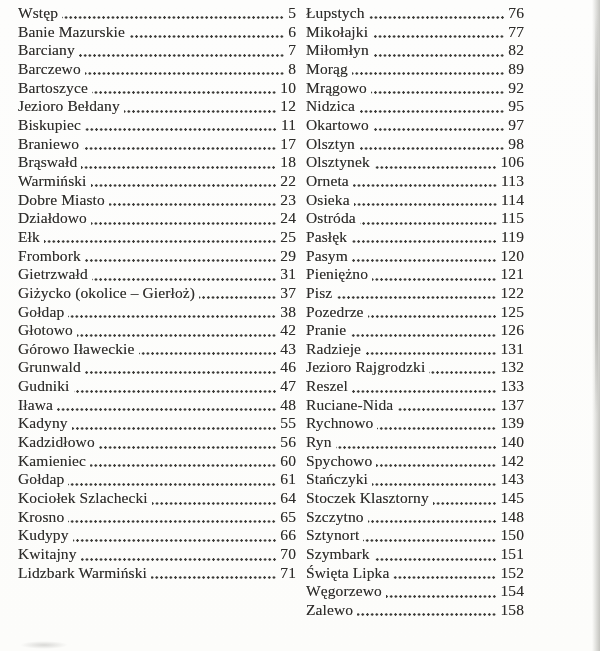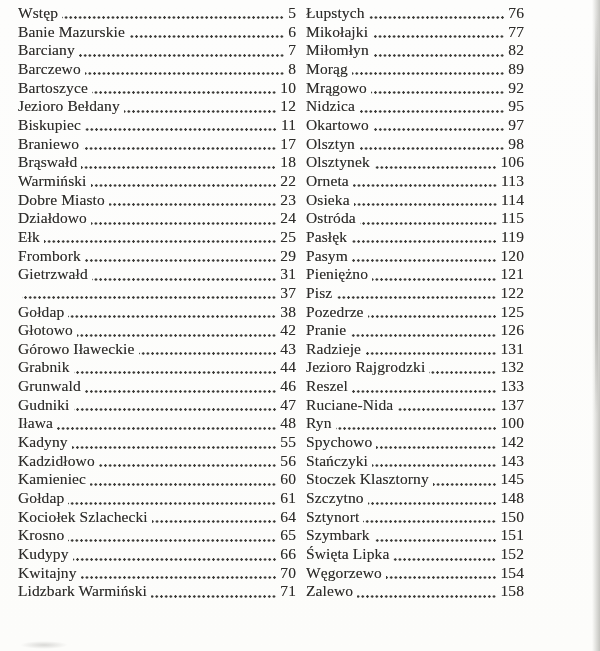--- a/index.html
+++ b/index.html
@@ -182,42 +182,38 @@
           <span class="title">Frombork</span>
           <span class="dots"></span>
           <span class="pg">29</span>
         </div>
         <div class="toc-row">
           <span class="title">Gietrzwałd</span>
           <span class="dots"></span>
           <span class="pg">31</span>
         </div>
         <div class="toc-row">
+          <span class="title">Giżycko (okolice – Gierłoż)</span>
           <span class="dots"></span>
           <span class="pg">37</span>
         </div>
         <div class="toc-row">
           <span class="title">Gołdap</span>
           <span class="dots"></span>
           <span class="pg">38</span>
         </div>
         <div class="toc-row">
           <span class="title">Głotowo</span>
           <span class="dots"></span>
           <span class="pg">42</span>
         </div>
         <div class="toc-row">
           <span class="title">Górowo Iławeckie</span>
           <span class="dots"></span>
           <span class="pg">43</span>
-        </div>
-        <div class="toc-row">
-          <span class="title">Grabnik</span>
-          <span class="dots"></span>
-          <span class="pg">44</span>
         </div>
         <div class="toc-row">
           <span class="title">Grunwald</span>
           <span class="dots"></span>
           <span class="pg">46</span>
         </div>
         <div class="toc-row">
           <span class="title">Gudniki</span>
           <span class="dots"></span>
           <span class="pg">47</span>
@@ -378,23 +374,28 @@
           <span class="title">Reszel</span>
           <span class="dots"></span>
           <span class="pg">133</span>
         </div>
         <div class="toc-row">
           <span class="title">Ruciane-Nida</span>
           <span class="dots"></span>
           <span class="pg">137</span>
         </div>
         <div class="toc-row">
+          <span class="title">Rychnowo</span>
+          <span class="dots"></span>
+          <span class="pg">139</span>
+        </div>
+        <div class="toc-row">
           <span class="title">Ryn</span>
           <span class="dots"></span>
-          <span class="pg">100</span>
+          <span class="pg">140</span>
         </div>
         <div class="toc-row">
           <span class="title">Spychowo</span>
           <span class="dots"></span>
           <span class="pg">142</span>
         </div>
         <div class="toc-row">
           <span class="title">Stańczyki</span>
           <span class="dots"></span>
           <span class="pg">143</span>

